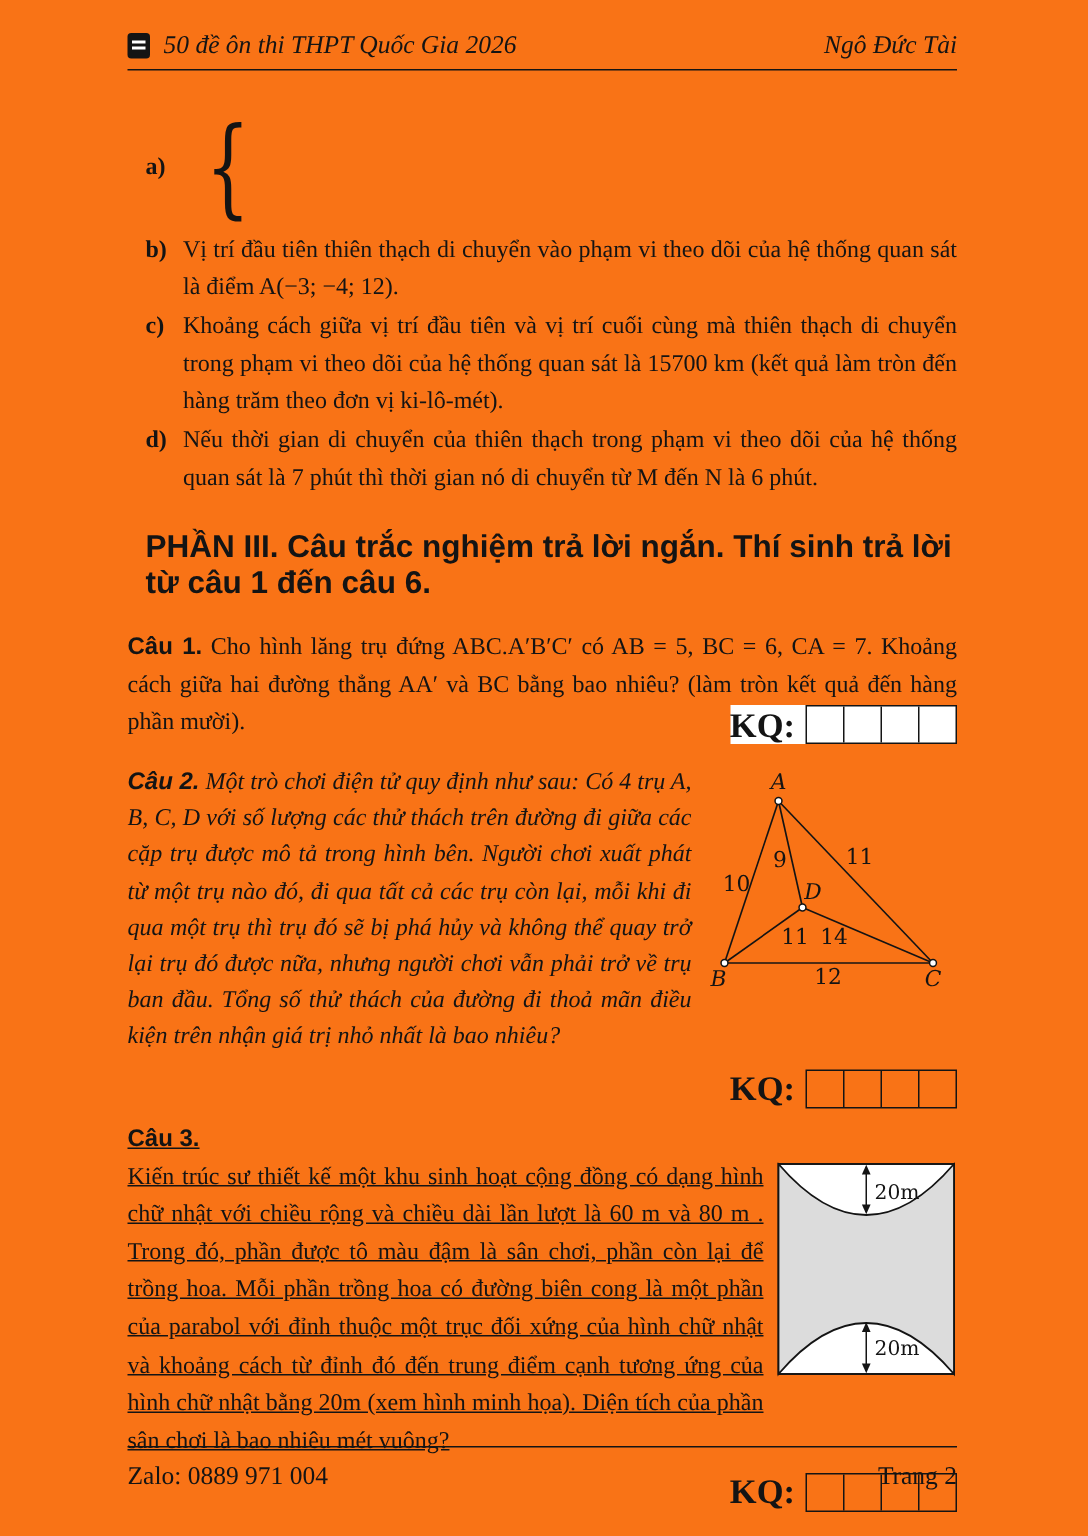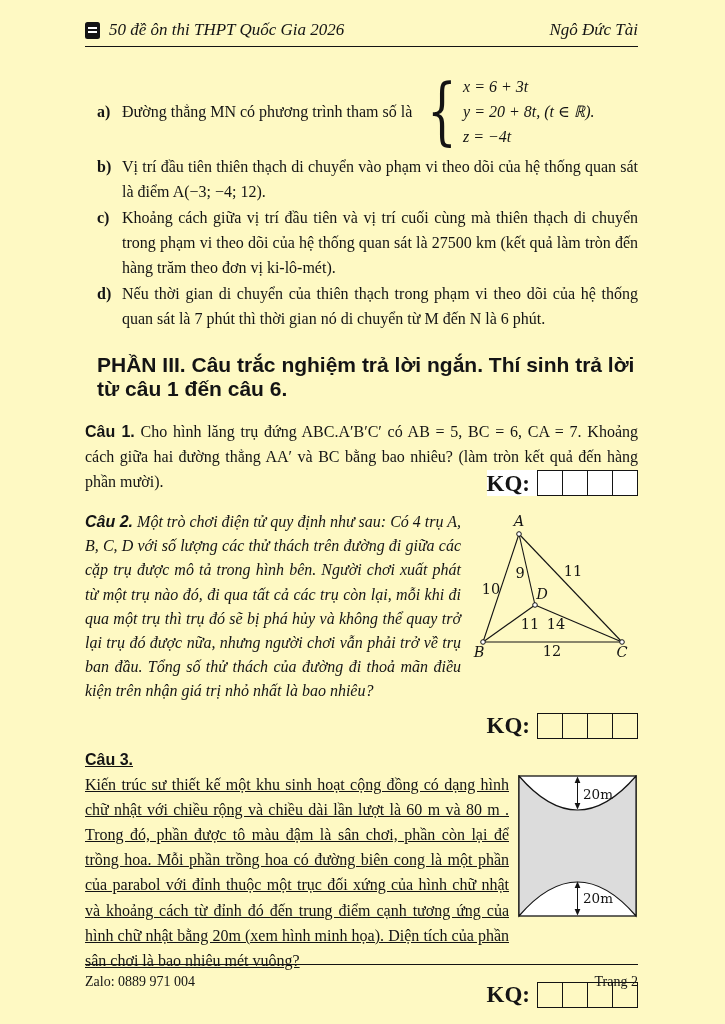--- a/index.html
+++ b/index.html
@@ -1,19 +1,19 @@
 <!DOCTYPE html>
 <html><head>
 <meta charset="utf-8">
 <style>
   html,body{margin:0;padding:0;background:#fff;}
   .page{
     position:relative;
     width:725px;height:1024px;
-    background:#fef9c3;color:#141414;
+    background:#f97316;color:#141414;
     font-family:"Liberation Serif","DejaVu Serif",serif;
     font-size:16px;
     overflow:hidden;
     box-sizing:border-box;
     padding:20px 87px 0 85px;
   }
   
   .hdr{
     display:flex;justify-content:space-between;align-items:flex-end;
     font-style:italic;font-size:17px;
@@ -78,61 +78,55 @@
   .fig-line{stroke:#141414;stroke-width:1.1;fill:none;}
   .fig-node{fill:#fff;stroke:#141414;stroke-width:1;}
   .fig-vlabel{font-family:"DejaVu Serif",serif;font-style:italic;font-size:14.5px;fill:#141414;}
   .fig-elabel{font-family:"DejaVu Serif",serif;font-size:14.5px;fill:#141414;}
   .fig-dim{font-family:"DejaVu Serif",serif;font-size:13.5px;fill:#141414;}
   
   .ftr{
     position:absolute;left:85px;right:87px;top:964px;
     border-top:1.6px solid #141414;
     display:flex;justify-content:space-between;
-    padding-top:9px;font-size:14px;
+    padding-top:9px;font-size:17px;
   }
 </style>
 </head>
 <body>
 
 <div class="page">
 
   <div class="hdr">
     <span class="hdr-left">
       <span class="book-icon"></span>
       <span>50 đề ôn thi THPT Quốc Gia 2026</span>
     </span>
     <span>Ngô Đức Tài</span>
   </div>
 
   <div class="items">
 
     <div class="item item-a">
       <span class="item-label">a)</span>
       <span class="item-body item-a-body">
-        <span>Đường thẳng MN có phương trình tham số là</span>
         <span class="eq-system">
           <span class="brace">{</span>
-          <span class="eq-lines">
-            <span>x = 6 + 3t</span>
-            <span>y = 20 + 8t, (t ∈ ℝ).</span>
-            <span>z = −4t</span>
-          </span>
         </span>
       </span>
     </div>
 
     <div class="item">
       <span class="item-label">b)</span>
       <span class="item-body">Vị trí đầu tiên thiên thạch di chuyển vào phạm vi theo dõi của hệ thống quan sát là điểm A(−3; −4; 12).</span>
     </div>
 
     <div class="item">
       <span class="item-label">c)</span>
-      <span class="item-body">Khoảng cách giữa vị trí đầu tiên và vị trí cuối cùng mà thiên thạch di chuyển trong phạm vi theo dõi của hệ thống quan sát là 27500 km (kết quả làm tròn đến hàng trăm theo đơn vị ki-lô-mét).</span>
+      <span class="item-body">Khoảng cách giữa vị trí đầu tiên và vị trí cuối cùng mà thiên thạch di chuyển trong phạm vi theo dõi của hệ thống quan sát là 15700 km (kết quả làm tròn đến hàng trăm theo đơn vị ki-lô-mét).</span>
     </div>
 
     <div class="item">
       <span class="item-label">d)</span>
       <span class="item-body">Nếu thời gian di chuyển của thiên thạch trong phạm vi theo dõi của hệ thống quan sát là 7 phút thì thời gian nó di chuyển từ M đến N là 6 phút.</span>
     </div>
   </div>
 
   <div class="sec-title">PHẦN III. Câu trắc nghiệm trả lời ngắn. Thí sinh trả lời từ câu 1 đến câu 6.</div>
 

